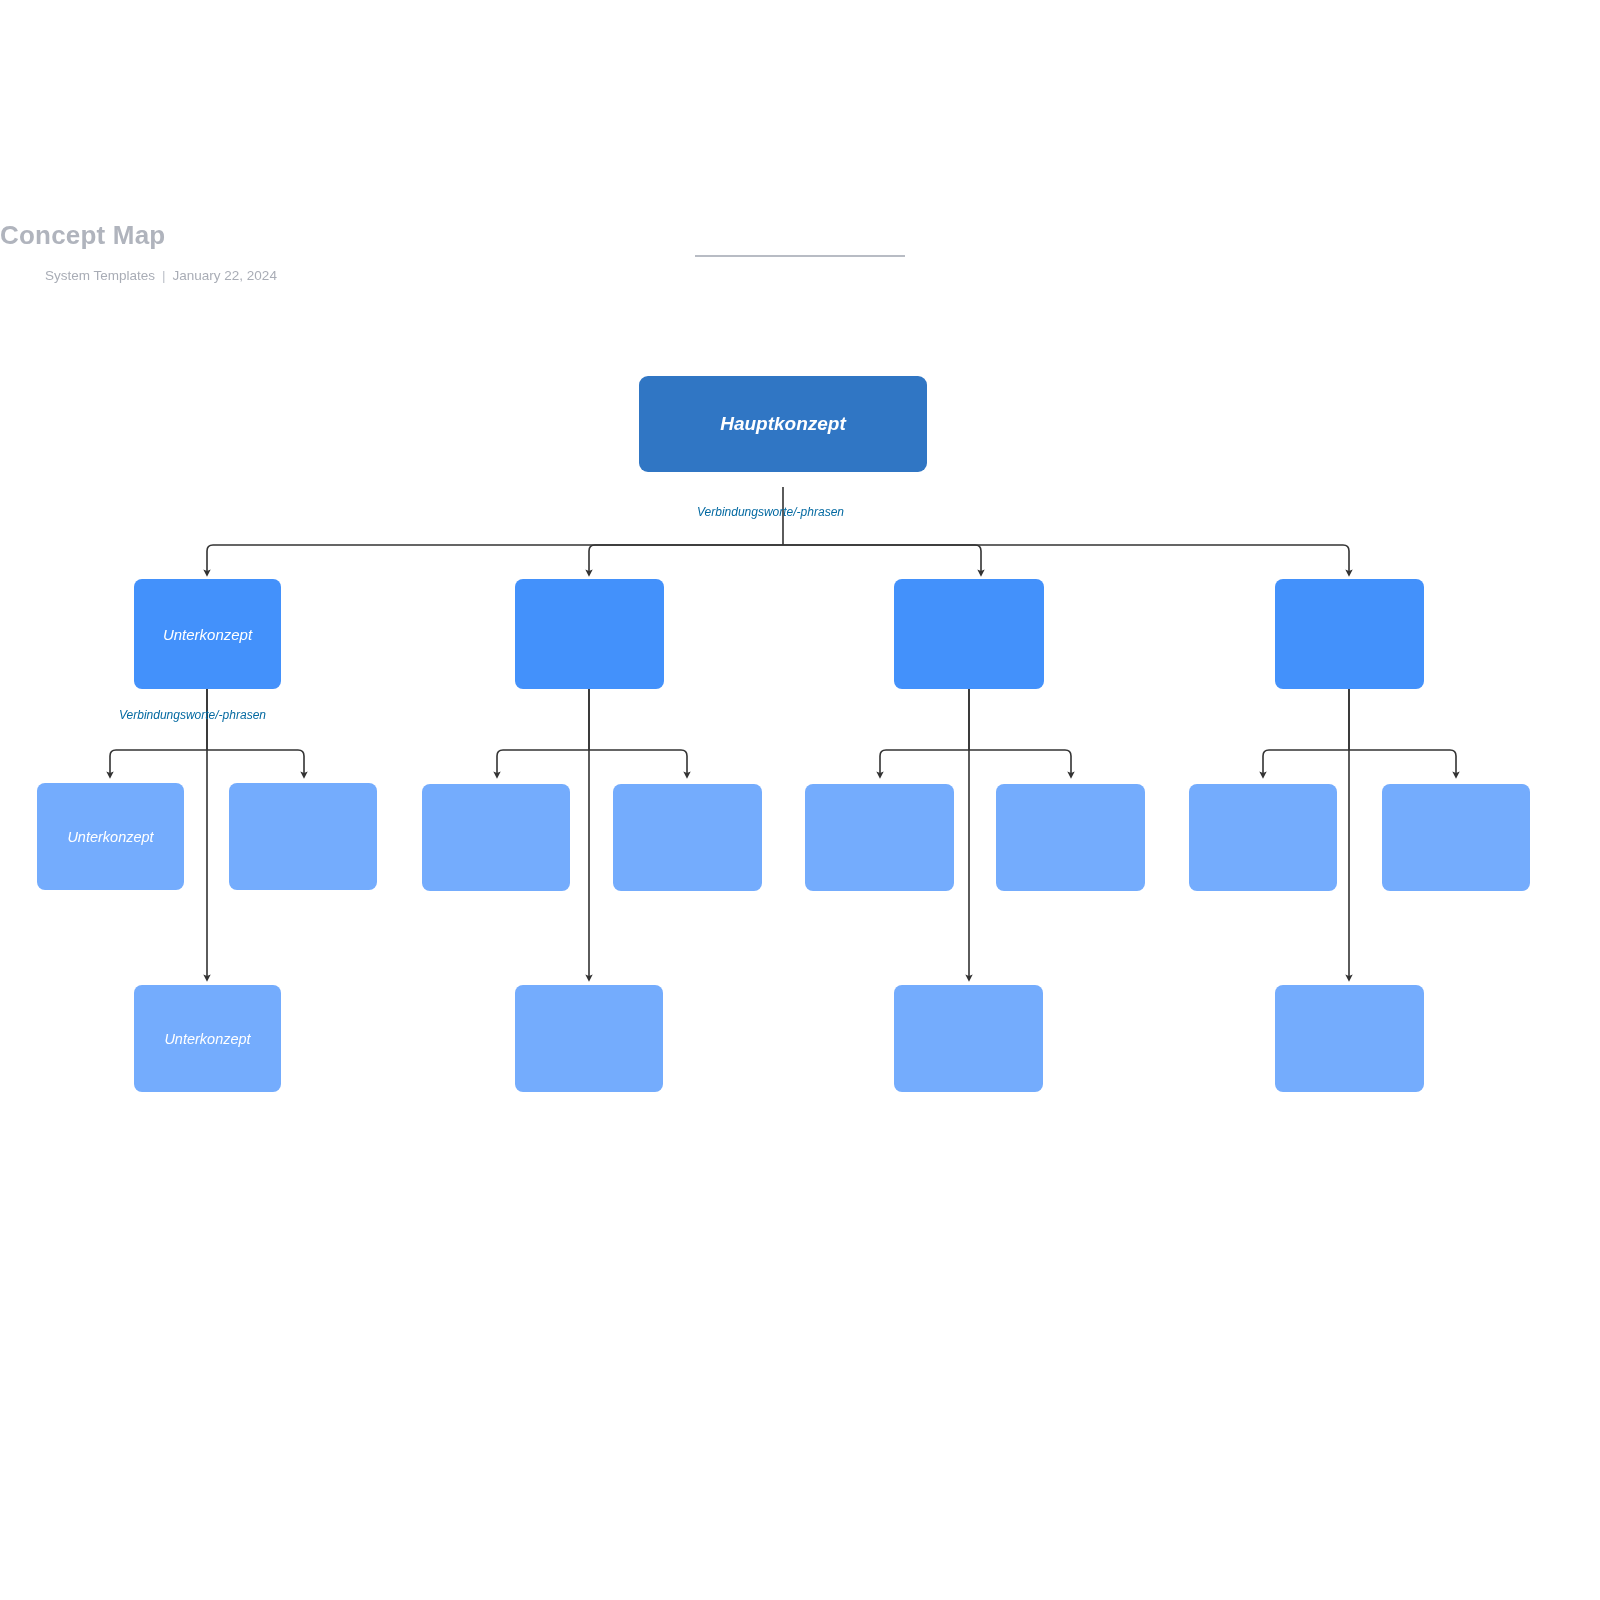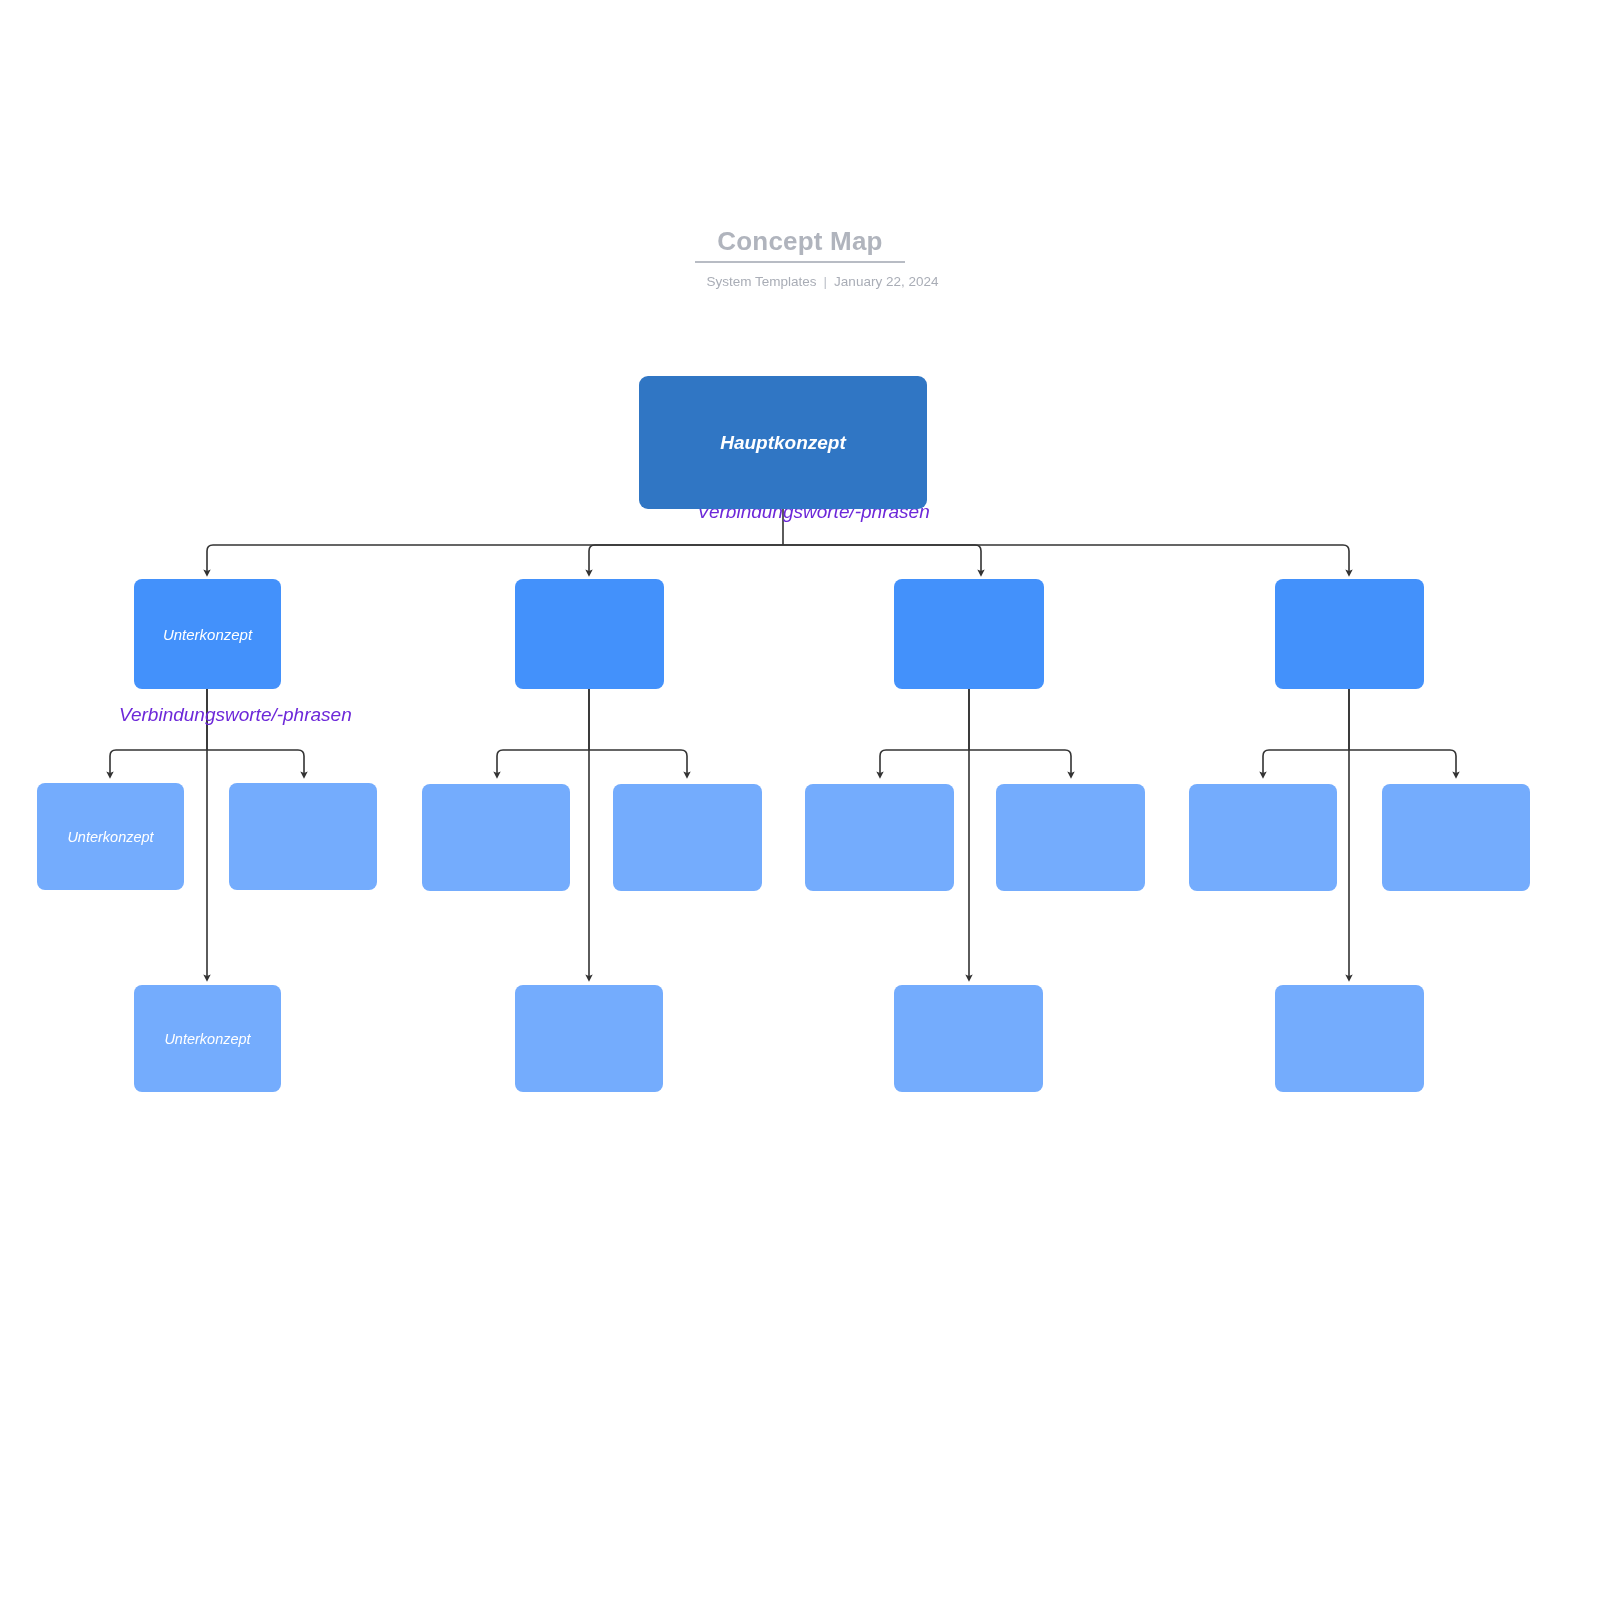--- a/index.html
+++ b/index.html
@@ -18,23 +18,22 @@
     position: relative;
     width: 1600px;
     height: 1600px;
     background: #ffffff;
   }
 
   
   .doc-header {
     position: absolute;
     left: 0;
-    top: 224px;
-    width: 1600px;
-    text-align: center;
+    top: 218px;
+    width: 1600px;
   }
   .doc-title {
     font-size: 26px;
     font-weight: bold;
     color: #b0b4bd;
     letter-spacing: 0.2px;
     line-height: 34px;
     margin: 0;
   }
   .title-rule {
@@ -97,23 +96,23 @@
   .node.level-2,
   .node.level-3 {
     background: #74ACFD;
     font-size: 14.5px;
     font-style: italic;
     font-weight: normal;
   }
 
   .edge-label {
     position: absolute;
-    font-size: 19px;
-    font-style: italic;
-    color: #6d28d9;
+    font-size: 12px;
+    font-style: italic;
+    color: #0369a1;
     white-space: nowrap;
     line-height: 16px;
   }
 </style>
 </head>
 <body>
 
 <div id="canvas">
 
   <div class="doc-header">
@@ -155,21 +154,21 @@
 
     <path class="edge-path" d="M1349,689 L1349,750"></path>
     <path class="edge-path" marker-end="url(#arrow)" d="M1349,750 L1269,750 Q1263,750 1263,756 L1263,775"></path>
     <path class="edge-path" marker-end="url(#arrow)" d="M1349,750 L1450,750 Q1456,750 1456,756 L1456,775"></path>
     <path class="edge-path" marker-end="url(#arrow)" d="M1349,689 L1349,978"></path>
   </svg>
 
   <div class="edge-label" style="left:697px; top:504px;">Verbindungsworte/-phrasen</div>
   <div class="edge-label" style="left:119px; top:707px;">Verbindungsworte/-phrasen</div>
 
-  <div class="node level-0" style="left:639px; top:376px; width:288px; height:133px;">
+  <div class="node level-0" style="left:639px; top:376px; width:288px; height:96px;">
     <span>Hauptkonzept</span>
   </div>
 
   <div class="node level-1" style="left:134px; top:579px; width:147px; height:110px;">
     <span>Unterkonzept</span>
   </div>
   <div class="node level-1" style="left:515px; top:579px; width:149px; height:110px;">
     <span></span>
   </div>
   <div class="node level-1" style="left:894px; top:579px; width:150px; height:110px;">

